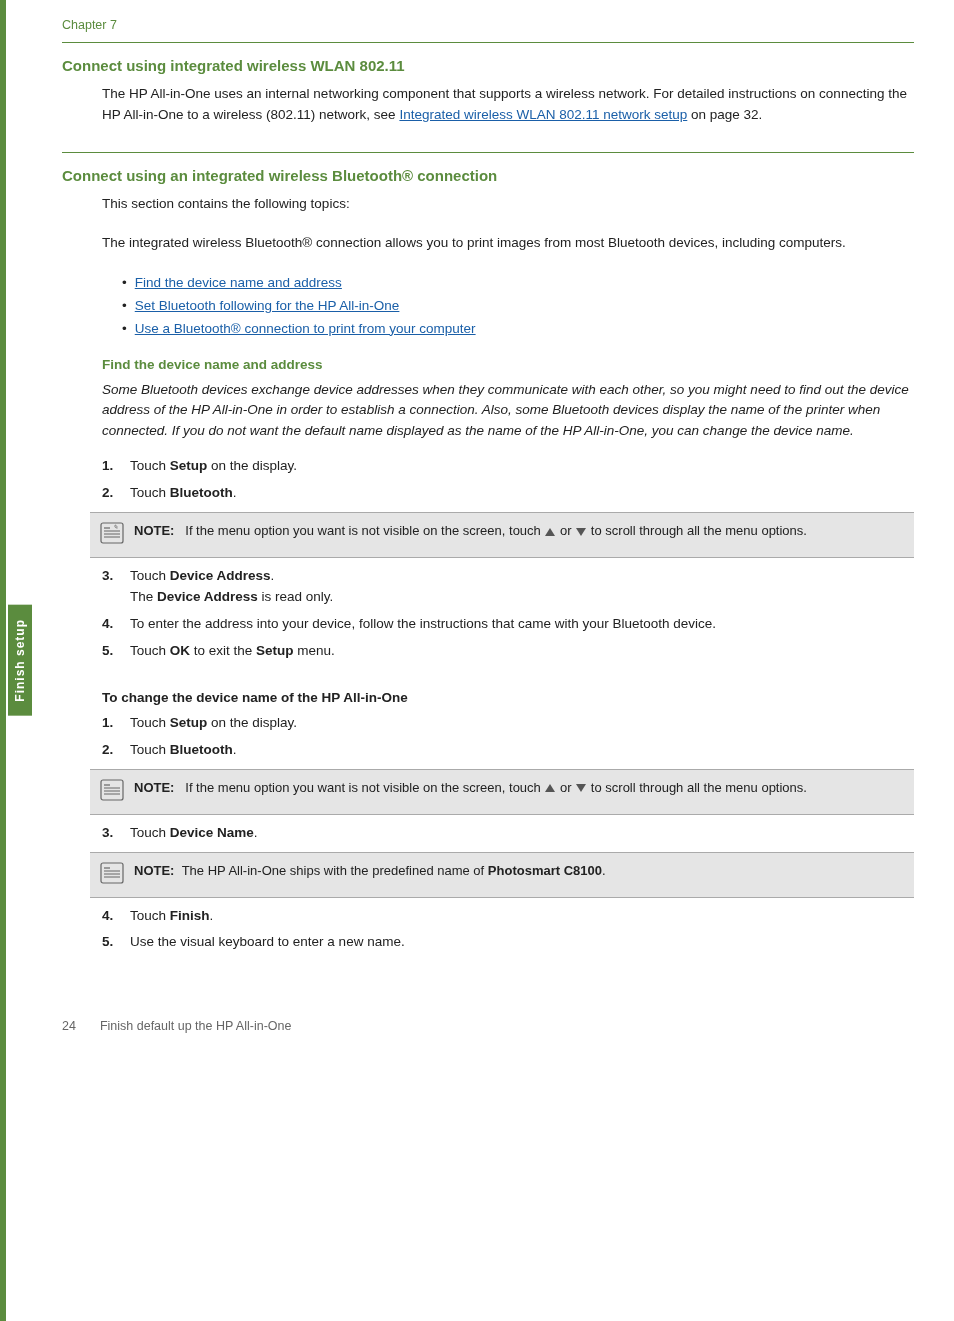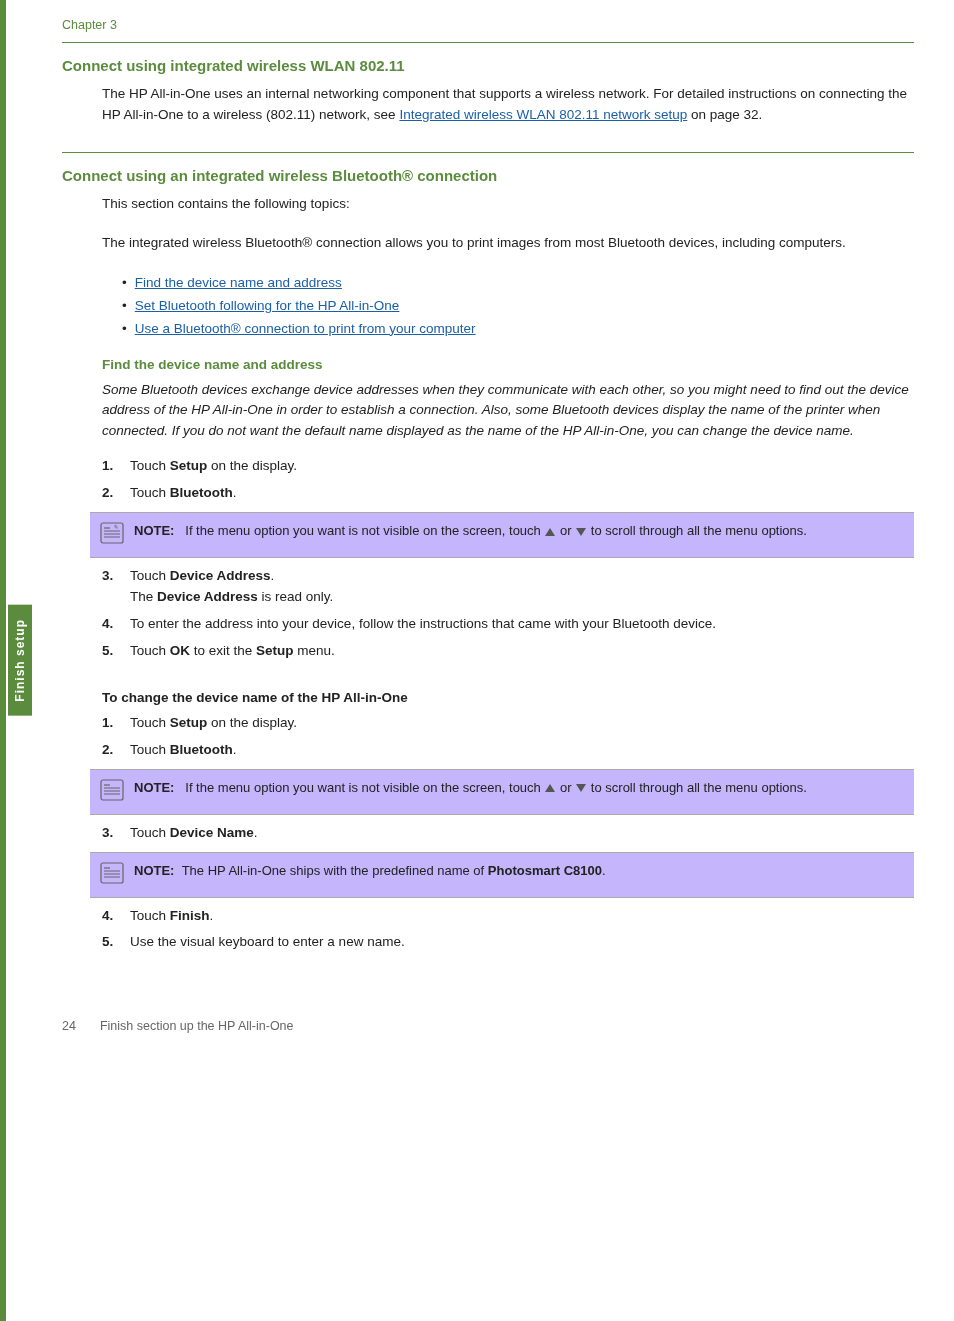--- a/index.html
+++ b/index.html
@@ -146,21 +146,21 @@
     }
 
     
     .note-box {
       display: flex;
       align-items: flex-start;
       border-top: 1px solid #aaa;
       border-bottom: 1px solid #aaa;
       padding: 8px 10px;
       margin: 8px 0 8px 28px;
-      background: #c4b5fd;
+      background: #e5e5e5;
     }
 
     .note-icon {
       font-size: 18px;
       margin-right: 10px;
       color: #444;
       flex-shrink: 0;
       margin-top: 1px;
     }
 
@@ -223,21 +223,21 @@
 <div class="page-wrapper">
 
   <div class="green-bar"></div>
 
   <div class="sidebar">
     <div class="sidebar-label">Finish setup</div>
   </div>
 
   <div class="main-content">
 
-    <div class="chapter-label">Chapter 3</div>
+    <div class="chapter-label">Chapter 7</div>
 
     <div class="section-title">Connect using integrated wireless WLAN 802.11</div>
     <div class="section-body">
       <span>The HP All-in-One uses an internal networking component that supports a wireless network. For detailed instructions on connecting the HP All-in-One to a wireless (802.11) network, see </span><a href="#">Integrated wireless WLAN 802.11 network setup</a><span> on page 32.</span>
     </div>
 
     <div class="spacer"></div>
 
     <div class="section-title">
       <span>Connect using an integrated wireless Bluetooth® connection</span>
@@ -374,17 +374,17 @@
         <span class="step-content">Touch <b>Finish</b>.</span>
       </li>
       <li>
         <span class="step-num">5.</span>
         <span class="step-content">Use the visual keyboard to enter a new name.</span>
       </li>
     </ol>
 
     <div class="page-footer" style="margin-top: 60px;">
       <span class="page-number">24</span>
-      <span class="footer-text">Finish section up the HP All-in-One</span>
+      <span class="footer-text">Finish default up the HP All-in-One</span>
     </div>
 
   </div>
 </div>
 
 </body></html>

